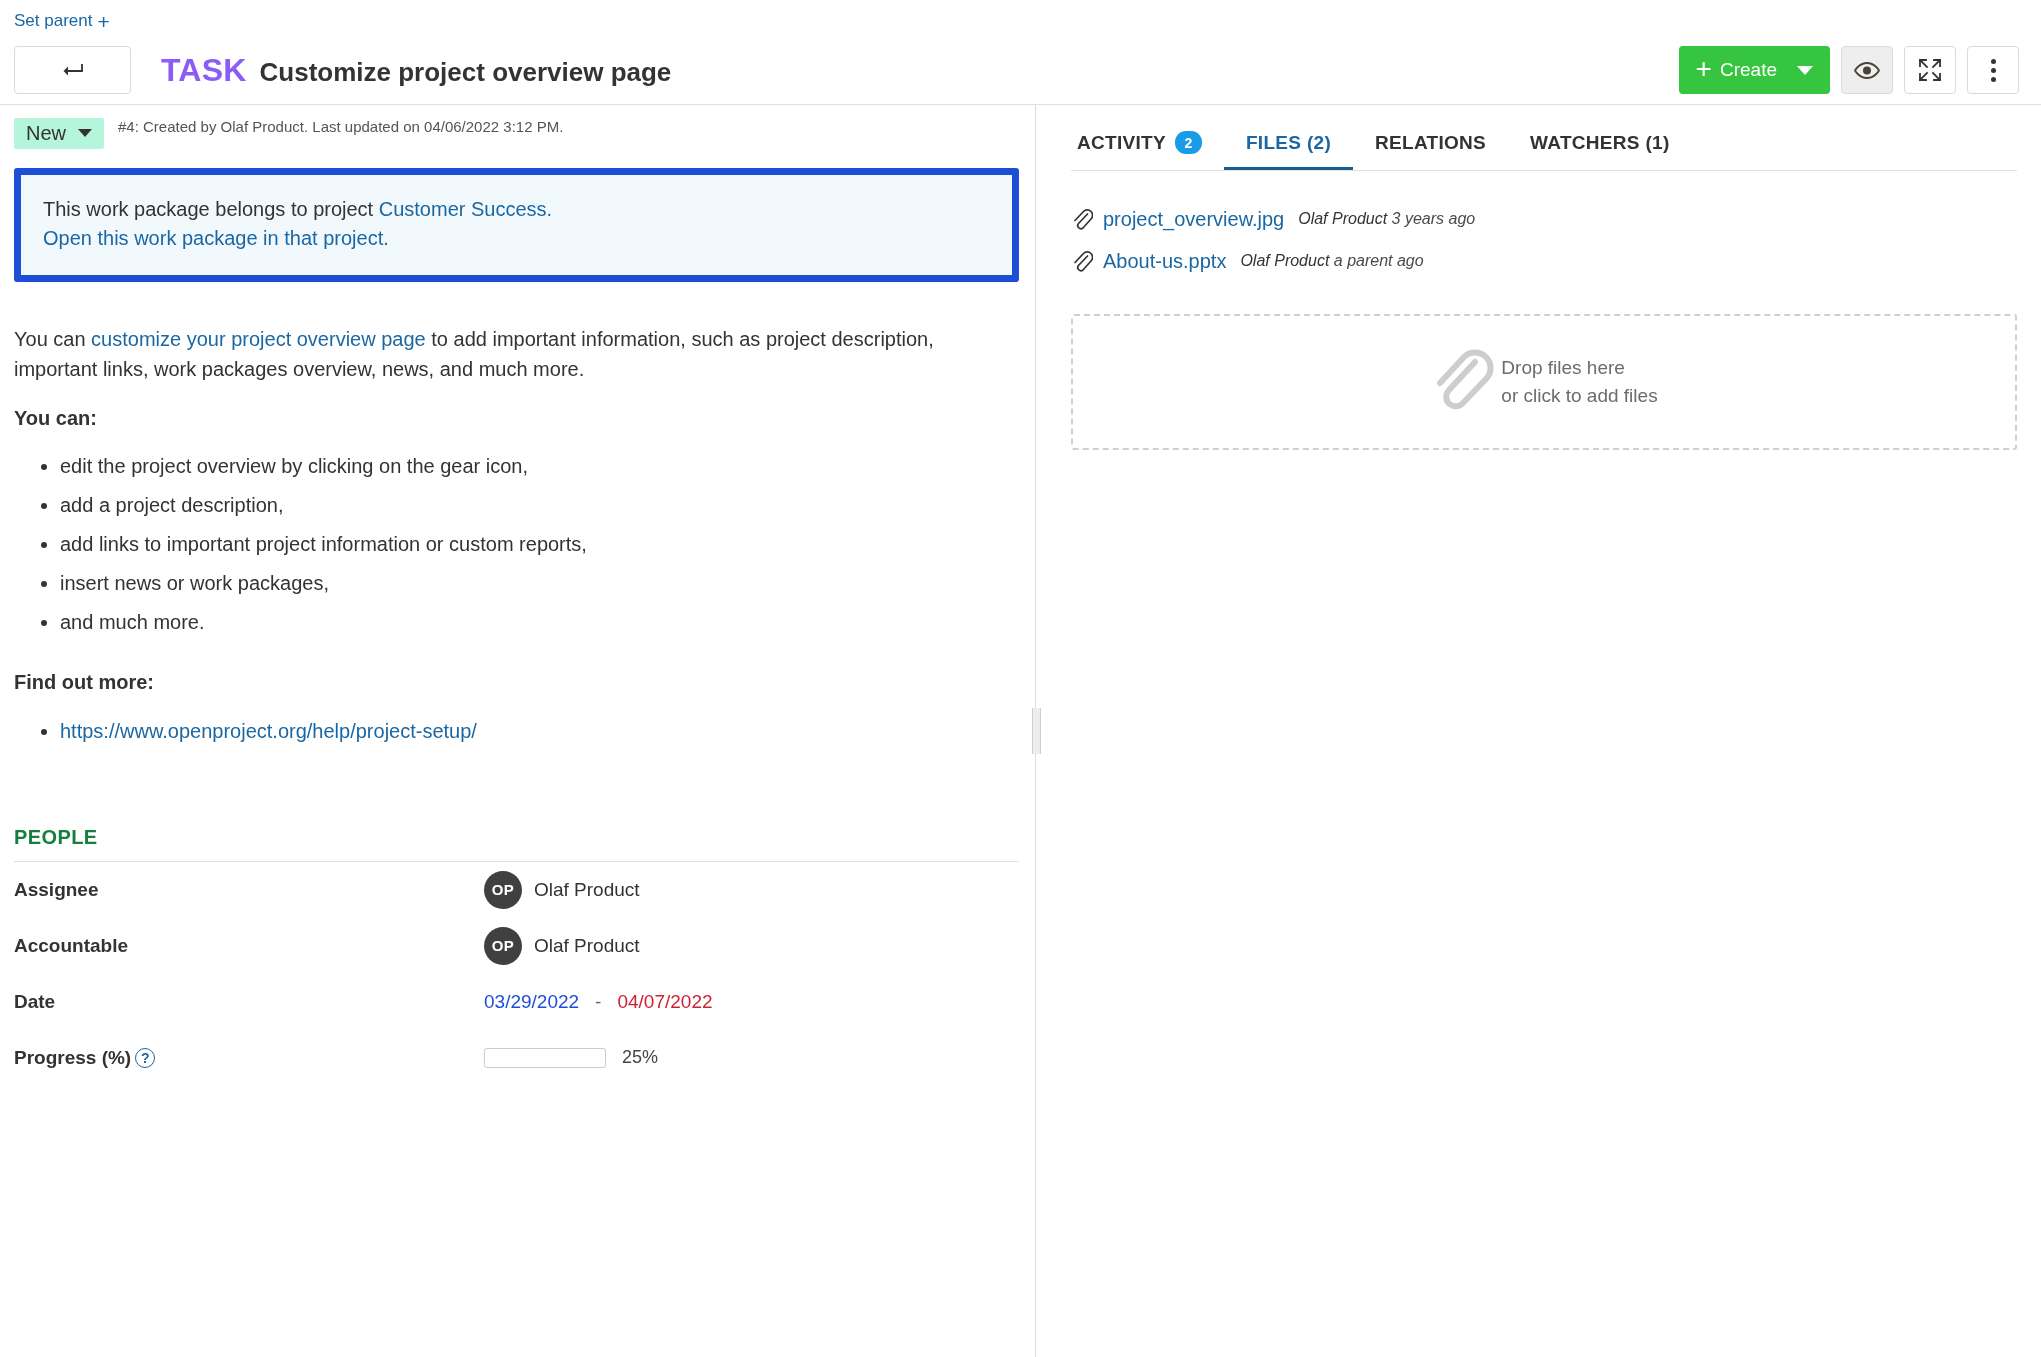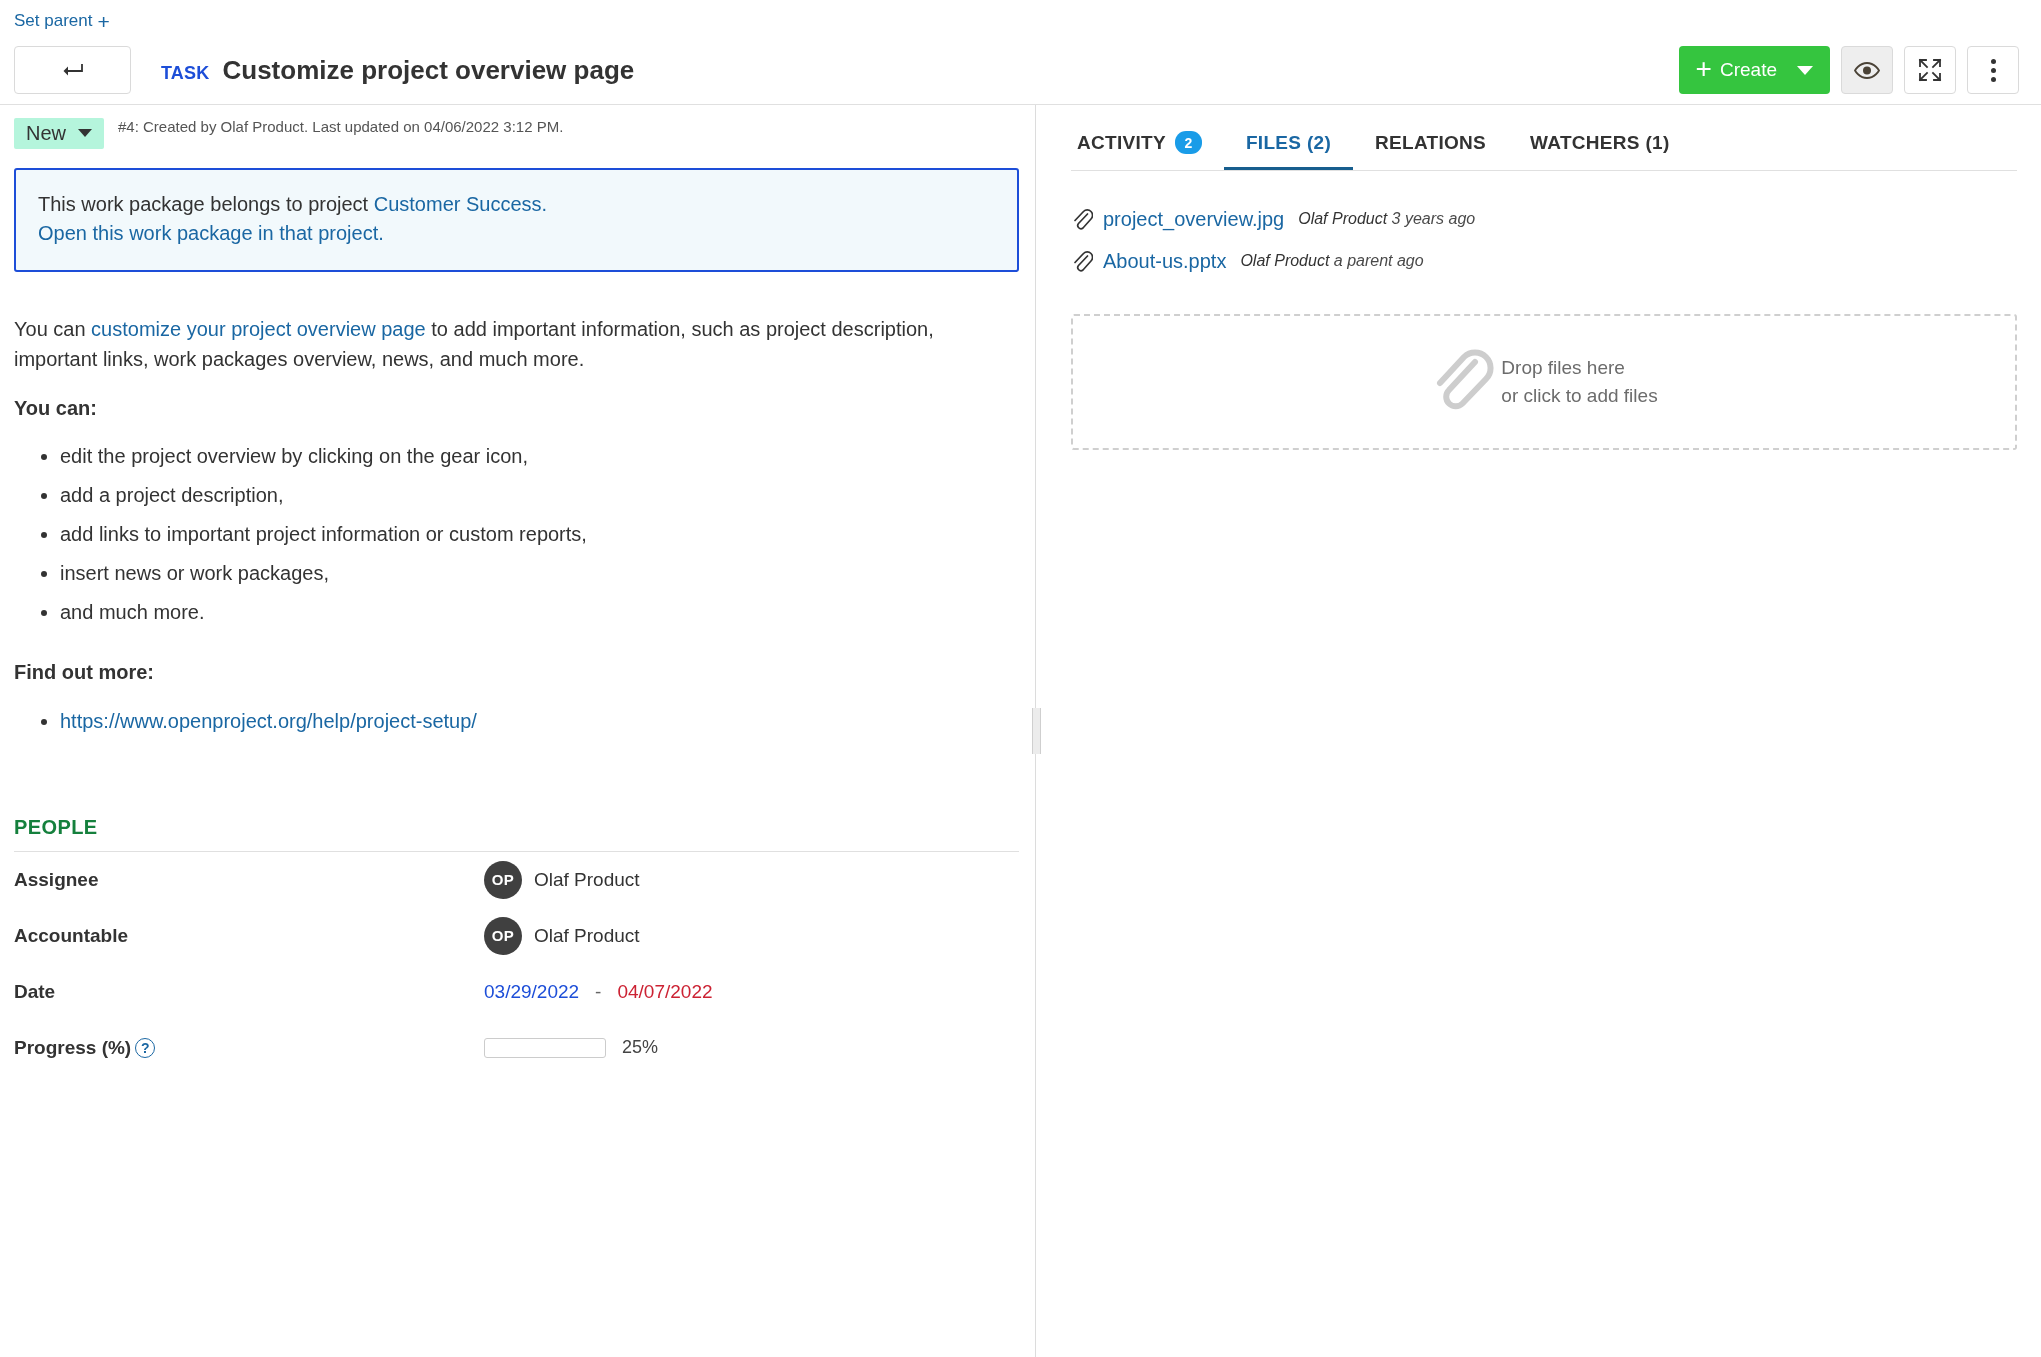--- a/index.html
+++ b/index.html
@@ -61,22 +61,22 @@
 
   .title-wrap {
     display: flex;
     align-items: baseline;
     margin-left: 30px;
     flex: 1;
     min-width: 0;
     gap: 13px;
   }
   .type-label {
-    color: #1d4ed8;
-    font-size: 18px;
+    color: #8b5cf6;
+    font-size: 32px;
     font-weight: 700;
     letter-spacing: 0.2px;
     white-space: nowrap;
   }
   .wp-subject {
     color: #333333;
     font-size: 26px;
     font-weight: 700;
     white-space: nowrap;
     overflow: hidden;
@@ -211,21 +211,21 @@
     border-top: 8px solid #333;
   }
   .meta-text {
     font-size: 15px;
     color: #555555;
   }
 
   
   .info-banner {
     background: #f2f9fc;
-    border: 2px solid #1d4ed8;
+    border: 7px solid #1d4ed8;
     border-radius: 3px;
     padding: 20px 22px 22px 22px;
     margin: 9px 0 0 0;
   }
   .info-banner p {
     font-size: 20px;
     line-height: 1.45;
     color: #333;
   }
   .info-link { color: #1a67a3; text-decoration: none; cursor: pointer; }

